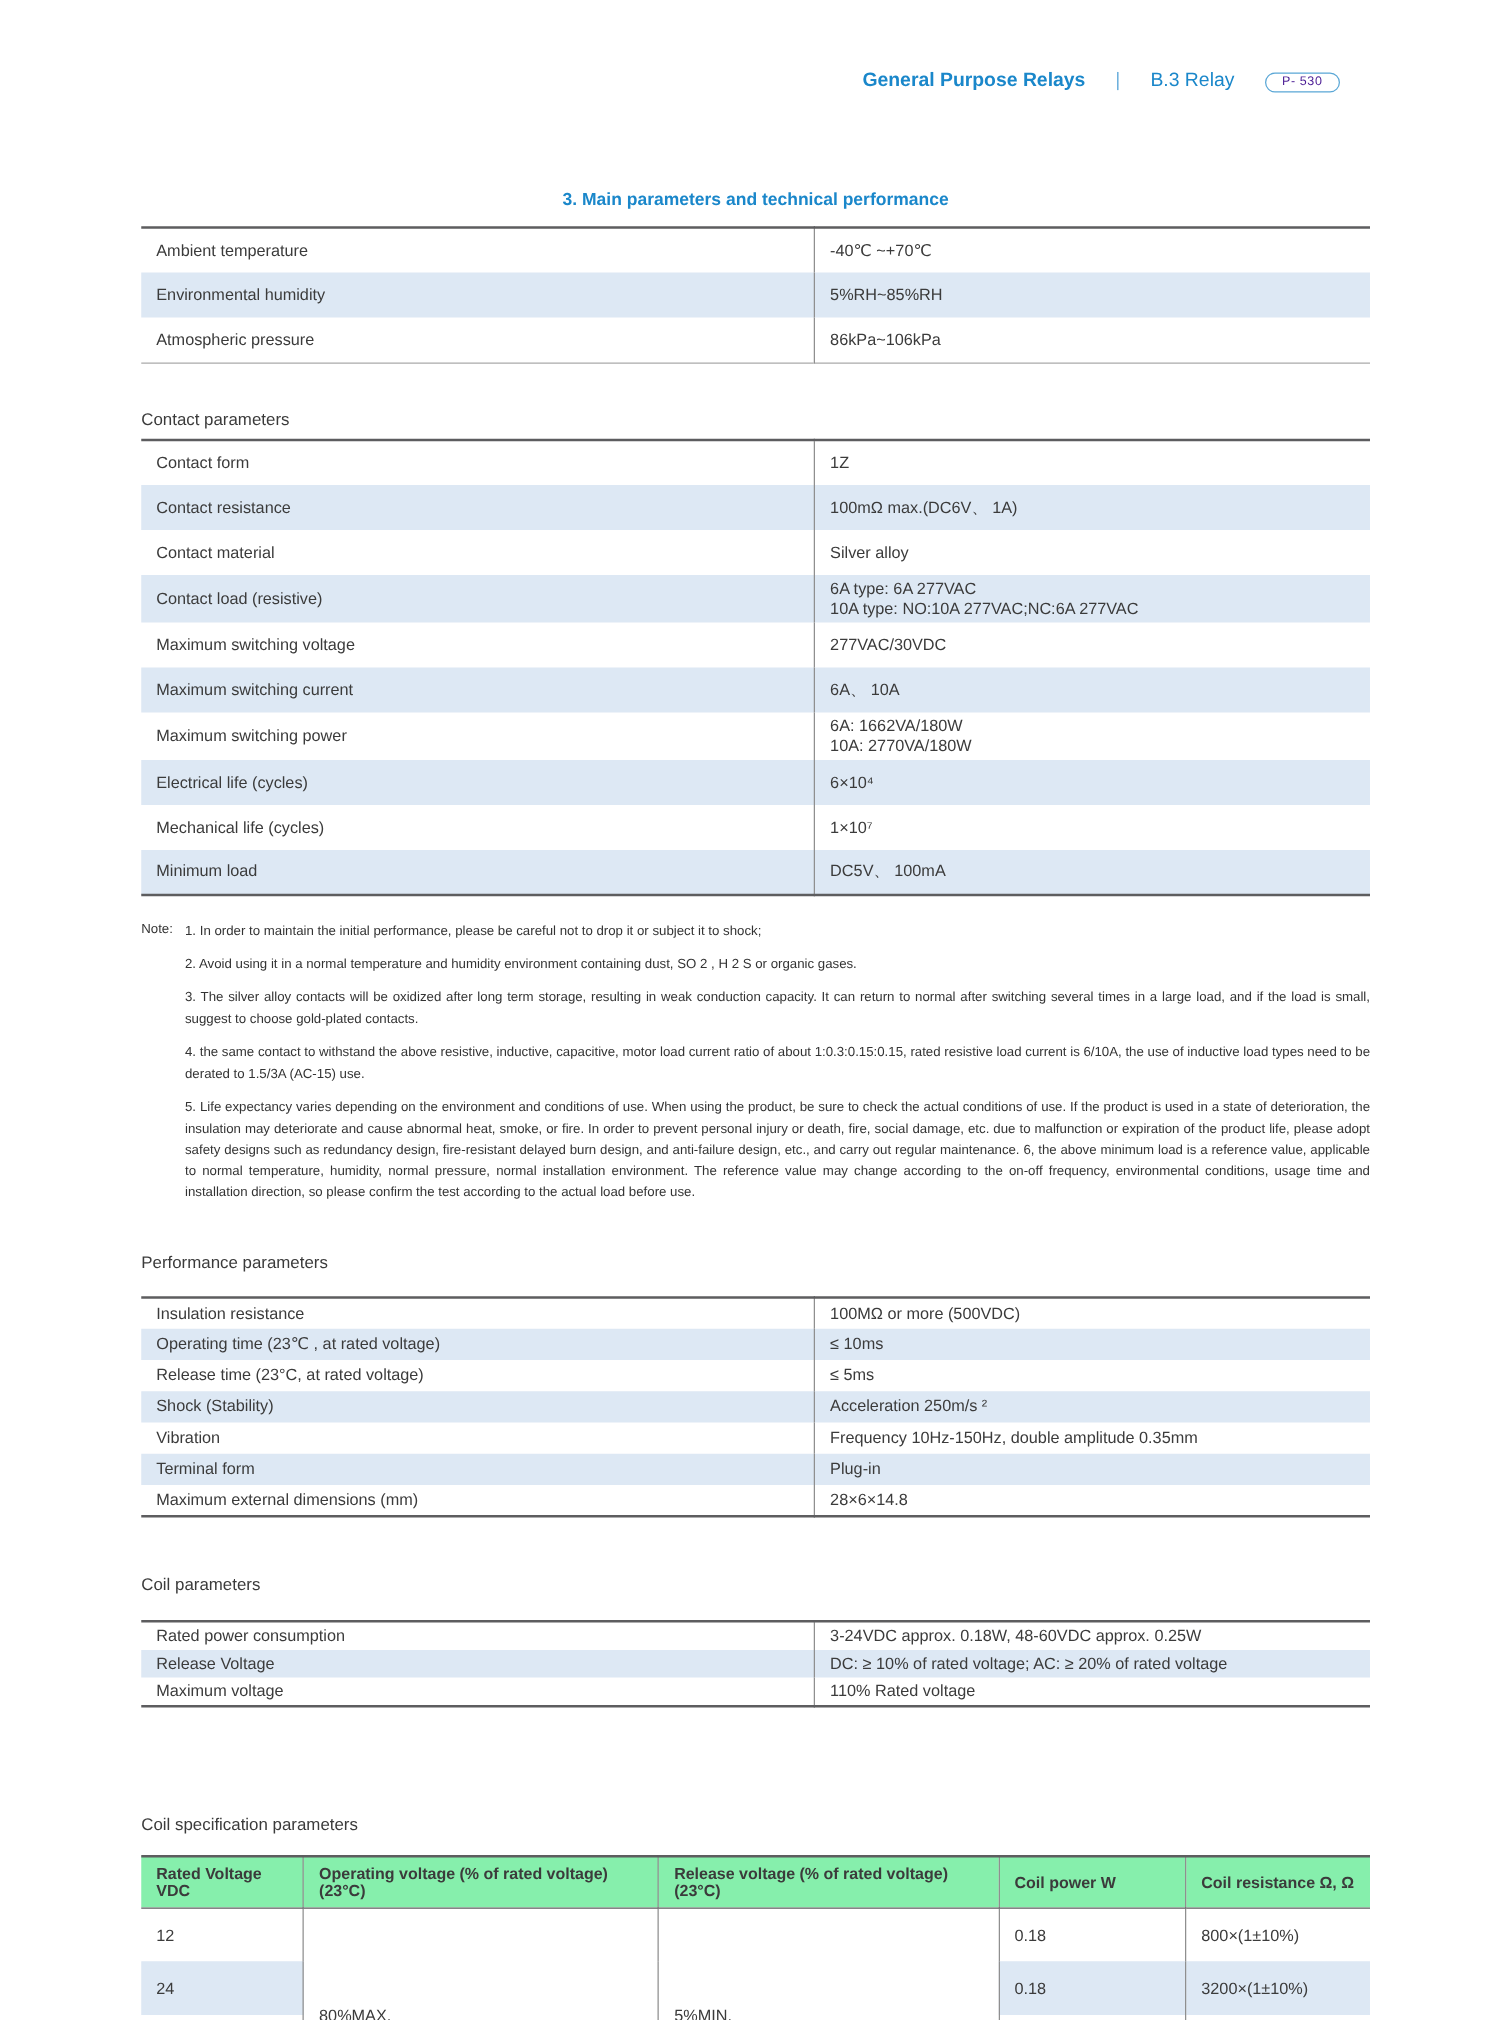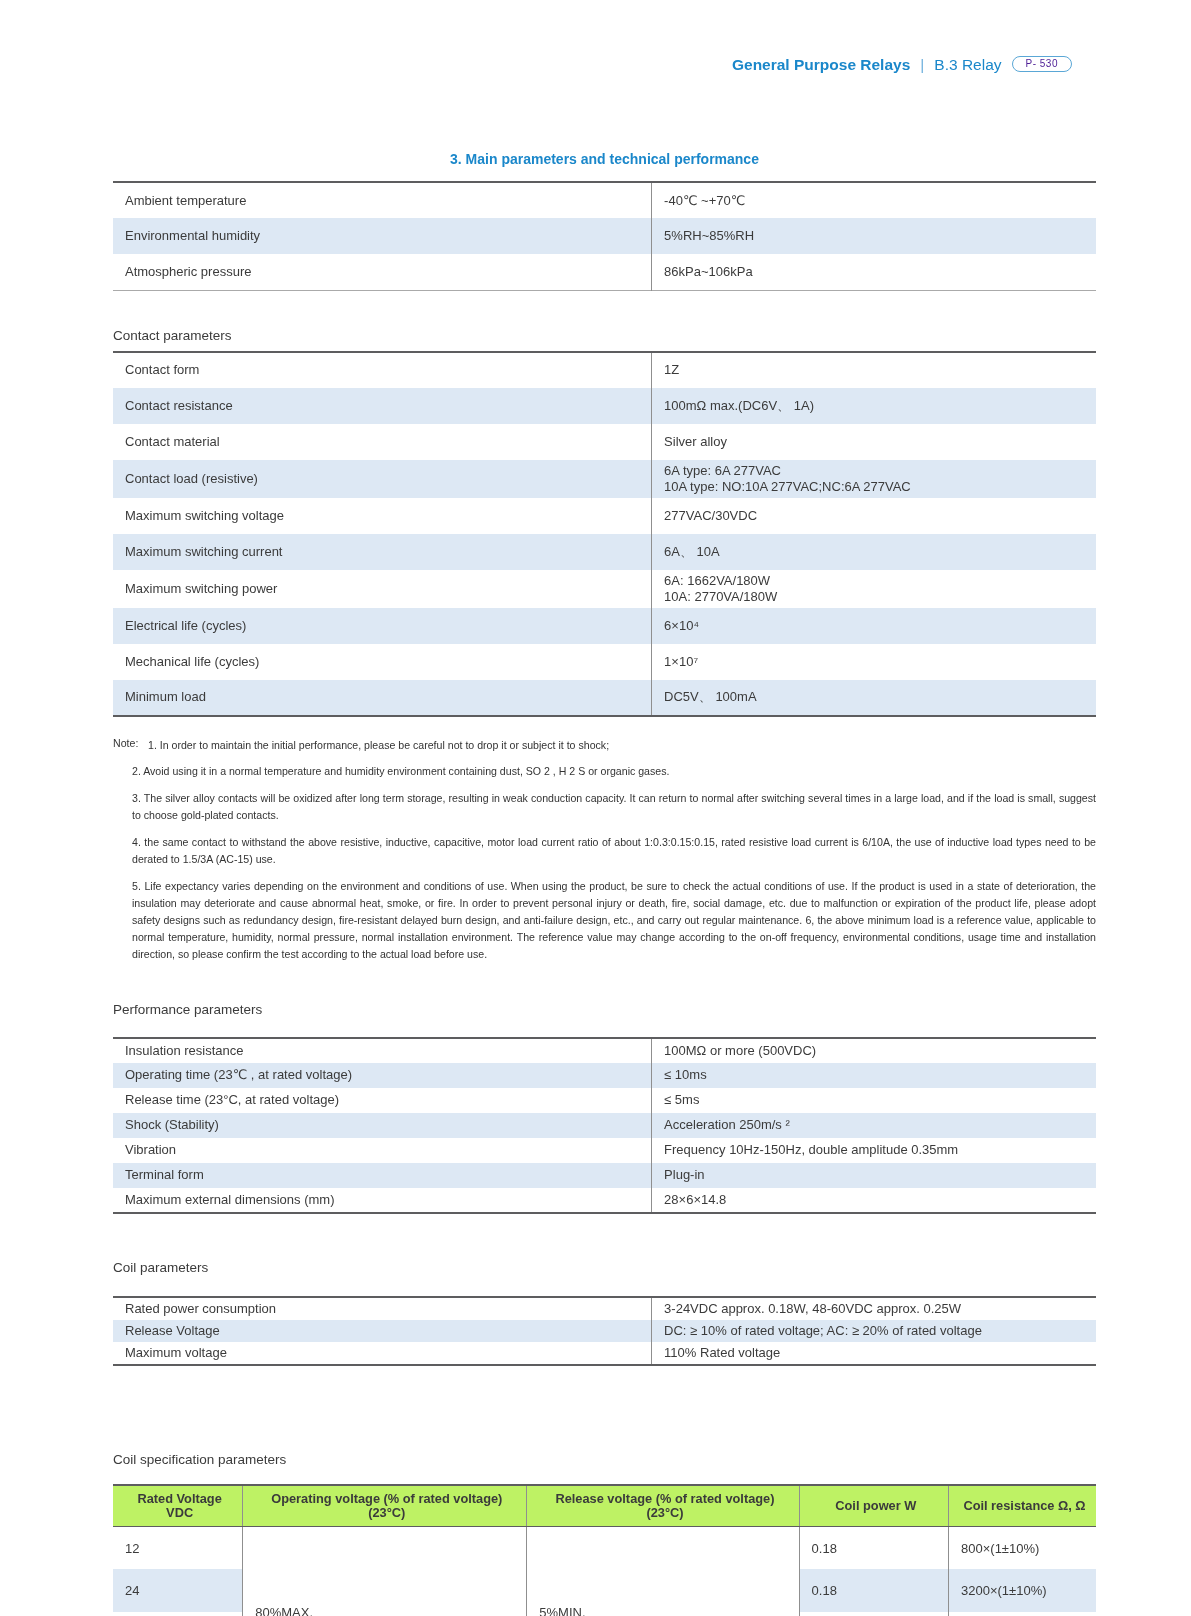--- a/index.html
+++ b/index.html
@@ -3,21 +3,21 @@
 <meta charset="utf-8">
 <style>
   html,body{margin:0;padding:0;background:#ffffff;}
   body{
     width:1191px;height:1616px;position:relative;overflow:hidden;
     font-family:"Liberation Sans","DejaVu Sans",sans-serif;color:#3b3b3b;
     -webkit-font-smoothing:antialiased;
   }
   .page-header{
     position:absolute;top:56px;right:119px;
-    display:flex;align-items:flex-start;gap:10px;font-size:15.5px;white-space:nowrap;
+    display:flex;align-items:flex-end;gap:24px;font-size:15.5px;white-space:nowrap;
   }
   .brand{color:#1a87ca;font-weight:bold;}
   .hdr-sep{color:#6fb1dd;font-weight:300;}
   .product{color:#1a87ca;}
   .page-pill{
     color:#4c1d95;border:1.5px solid #5aa7d6;border-radius:14px;
     padding:1px 13px 2px 13px;font-size:10px;letter-spacing:.5px;
   }
   .content{margin-left:113px;width:983px;}
   .section-title{
@@ -43,25 +43,25 @@
   .mt-t1{margin-top:11px;}
   .mt-t2{margin-top:7px;}
   .mt-t3{margin-top:19px;}
   .mt-t4{margin-top:20px;}
   .mt-t5{margin-top:16px;}
   .t3 tr{height:25px;}
   .t4 tr{height:22px;}
   .notes{margin-top:20px;font-size:10.6px;color:#333333;}
   .note-first{display:flex;}
   .note-prefix{width:35px;flex:0 0 35px;}
-  .note-item{margin-left:19px;margin-top:10px;text-align:justify;line-height:1.6;}
+  .note-item{margin-left:35px;margin-top:10px;text-align:justify;line-height:1.6;}
   .note-item.first-body{margin-left:0;margin-top:0;}
   .spec{border-top:2px solid #5d5d5f;border-bottom:2px solid #5d5d5f;}
   .spec th{
-    background:#bef264;font-size:12.8px;font-weight:bold;text-align:center;
+    background:#86efac;font-size:12.8px;font-weight:bold;text-align:left;
     padding:6px 8px 6px 12px;border-right:1px solid #8f8f8f;
     border-bottom:1.5px solid #5d5d5f;height:29px;box-sizing:border-box;line-height:14px;
   }
   .spec th:last-child,.spec td:last-child{border-right:none;}
   .spec td{
     font-size:13px;padding:4px 8px 4px 12px;border-right:1px solid #8f8f8f;
     height:43px;box-sizing:border-box;vertical-align:middle;background:#ffffff;
   }
   .spec td.alt{background:#dde8f4;}
   .spec td.merged{background:#ffffff;vertical-align:middle;}

